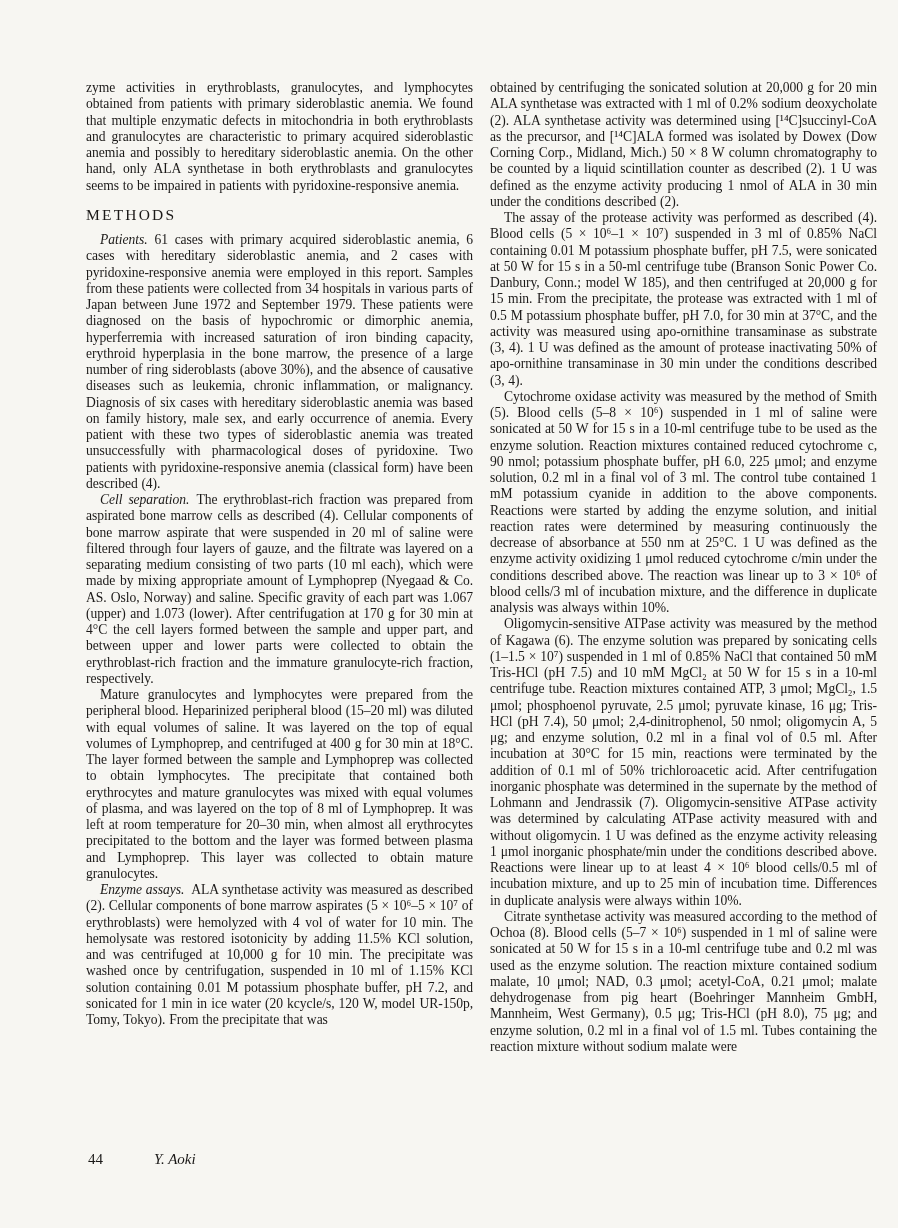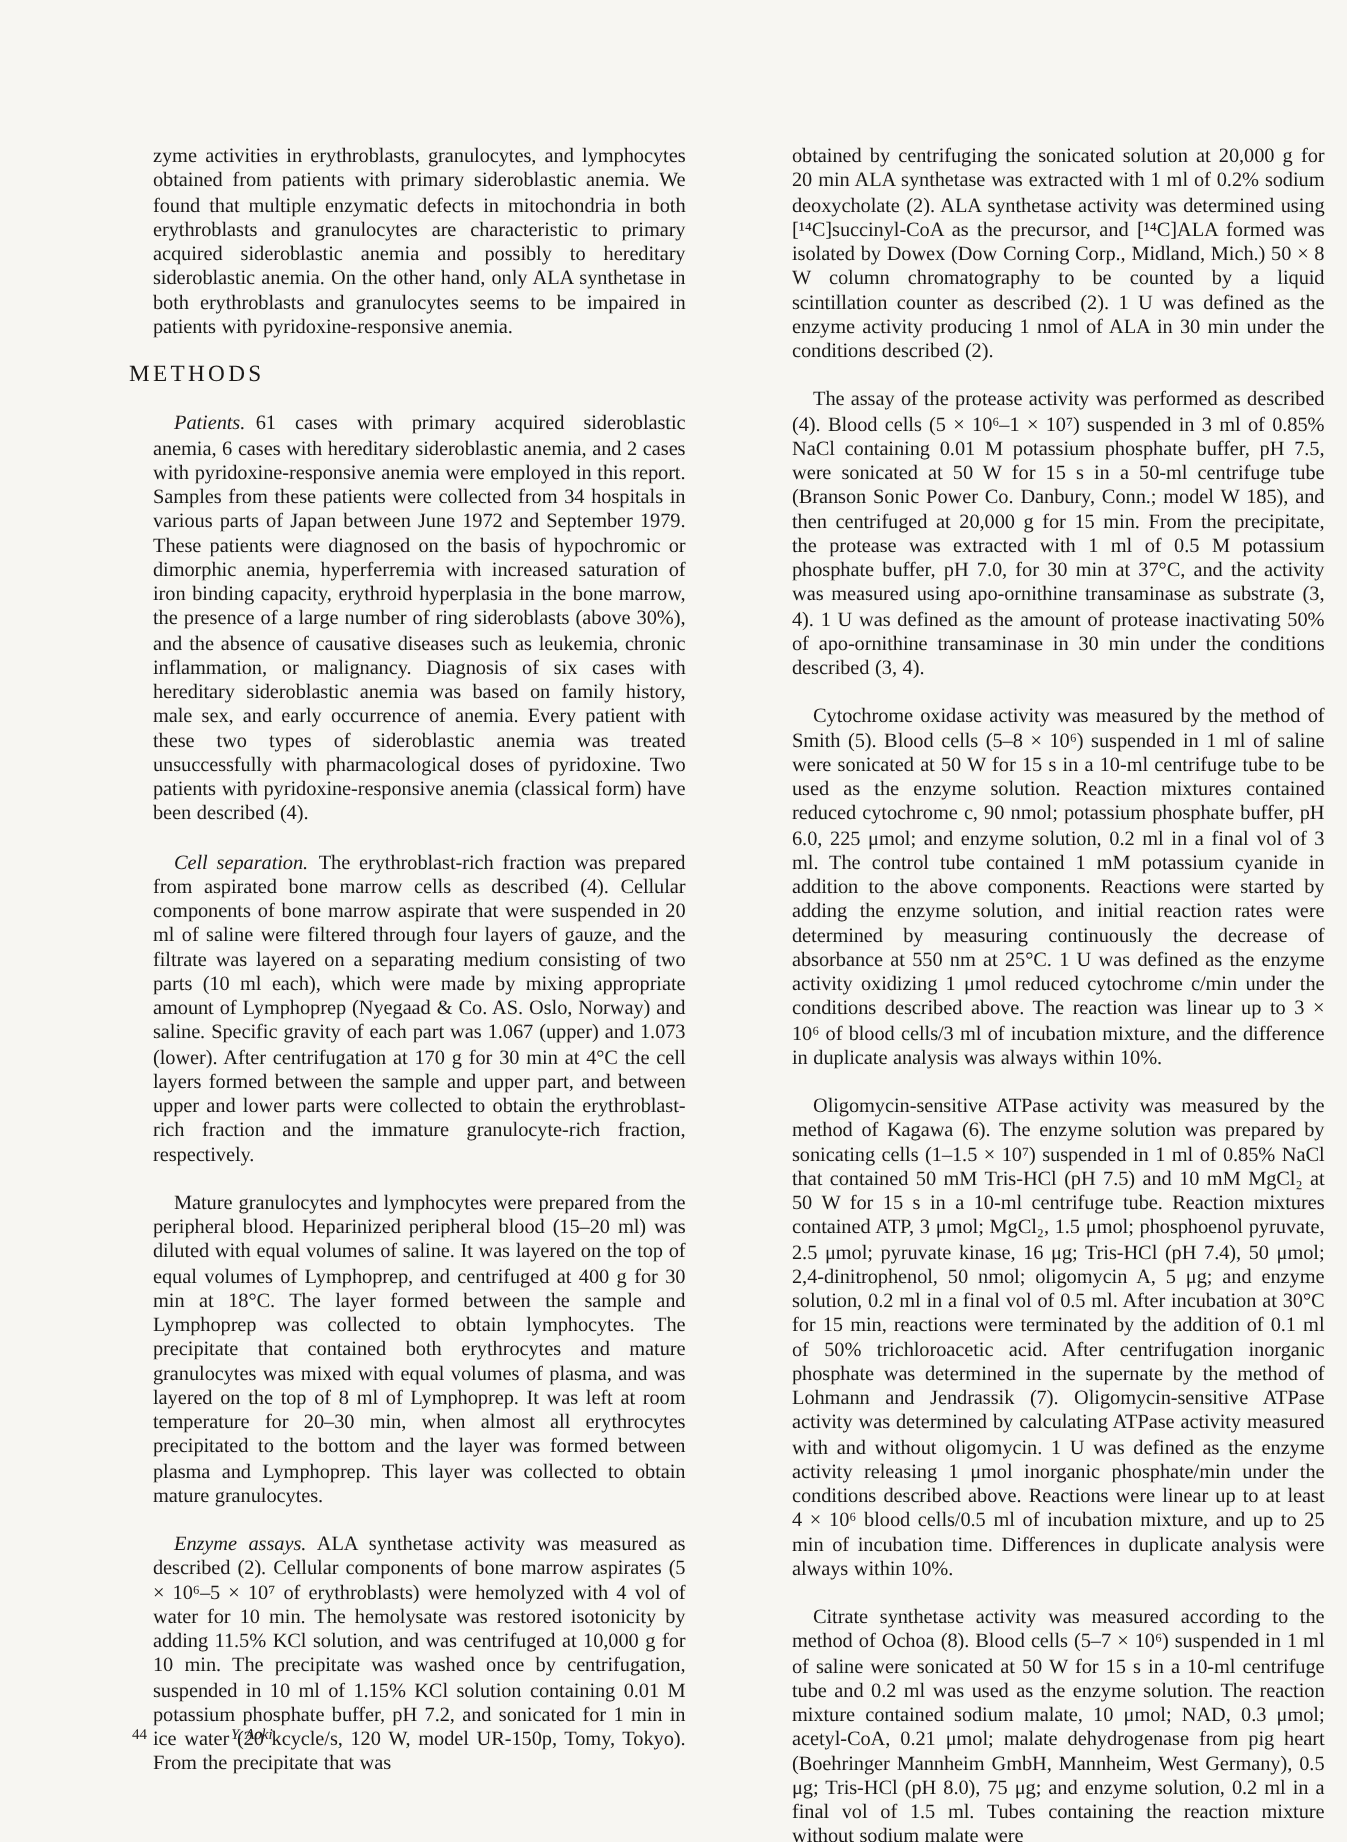--- a/index.html
+++ b/index.html
@@ -20,36 +20,36 @@
     top: 80px;
     width: 387px;
     font-size: 13.6px;
     line-height: 16.25px;
     text-align: justify;
     letter-spacing: -0.05px;
     word-spacing: 0.4px;
     -webkit-hyphens: auto; hyphens: auto;
   }
   .col-left  { left: 86px; }
-  .col-right { left: 512px; }
-  p.para { margin: 16px; text-indent: 14px; }
+  .col-right { left: 490px; }
+  p.para { margin: 0; text-indent: 14px; }
   p.para.no-indent { text-indent: 0; }
   .section-heading {
     text-indent: 0;
     font-size: 15.5px;
     letter-spacing: 2.2px;
     margin: 13px 0 9px 0;
     font-weight: 400;
   }
   .lead { font-style: italic; }
   .lead:not(:empty) { margin-right: 7px; }
   .footer {
     position: absolute;
     left: 88px; top: 1151px;
-    font-size: 10px;
+    font-size: 15px;
     color: #1b1918;
   }
   .footer .pageno { display: inline-block; min-width: 20px; }
   .footer .author { font-style: italic; margin-left: 46px; }
 </style>
 </head>
 <body>
 
 <div class="page">
 

